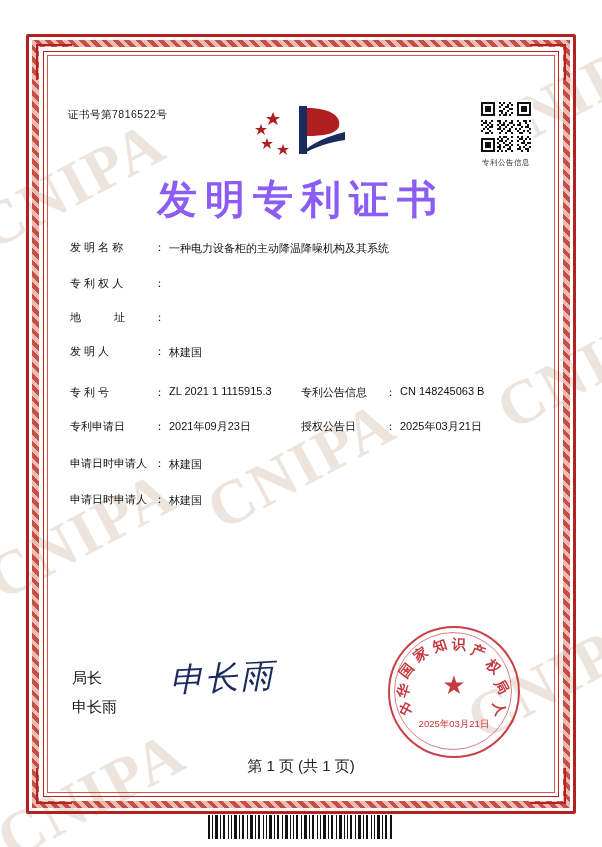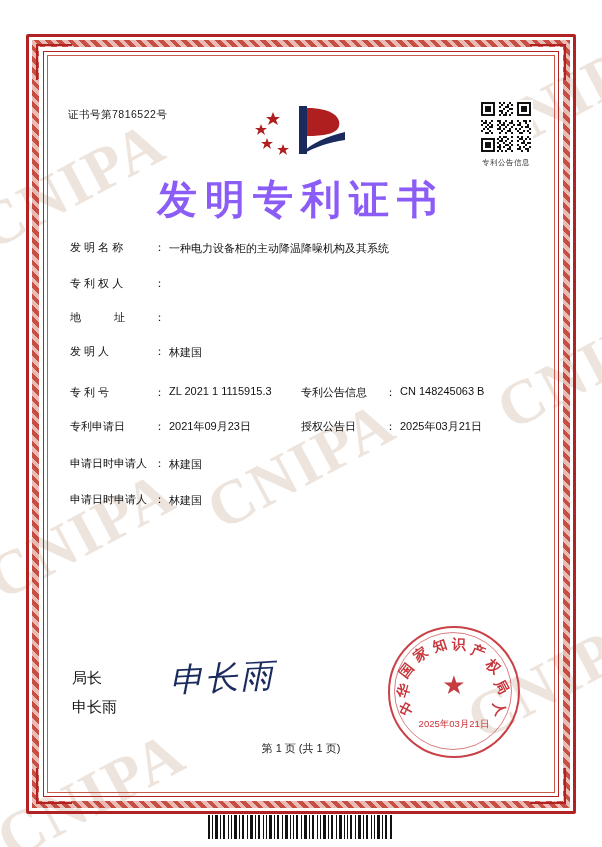--- a/index.html
+++ b/index.html
@@ -251,23 +251,23 @@
     font-size: 9.5px;
     color: #c1272d;
     white-space: nowrap;
     opacity: 0.95;
   }
 
   
   .page-foot {
     position: absolute;
     left: 0; right: 0;
-    bottom: 28px;
+    bottom: 8px;
     text-align: center;
-    font-size: 11px;
+    font-size: 15px;
     color: #222;
   }
 
   
   .barcode {
     position: absolute;
     left: 50%;
     transform: translateX(-50%);
     bottom: 8px;
     width: 190px;

